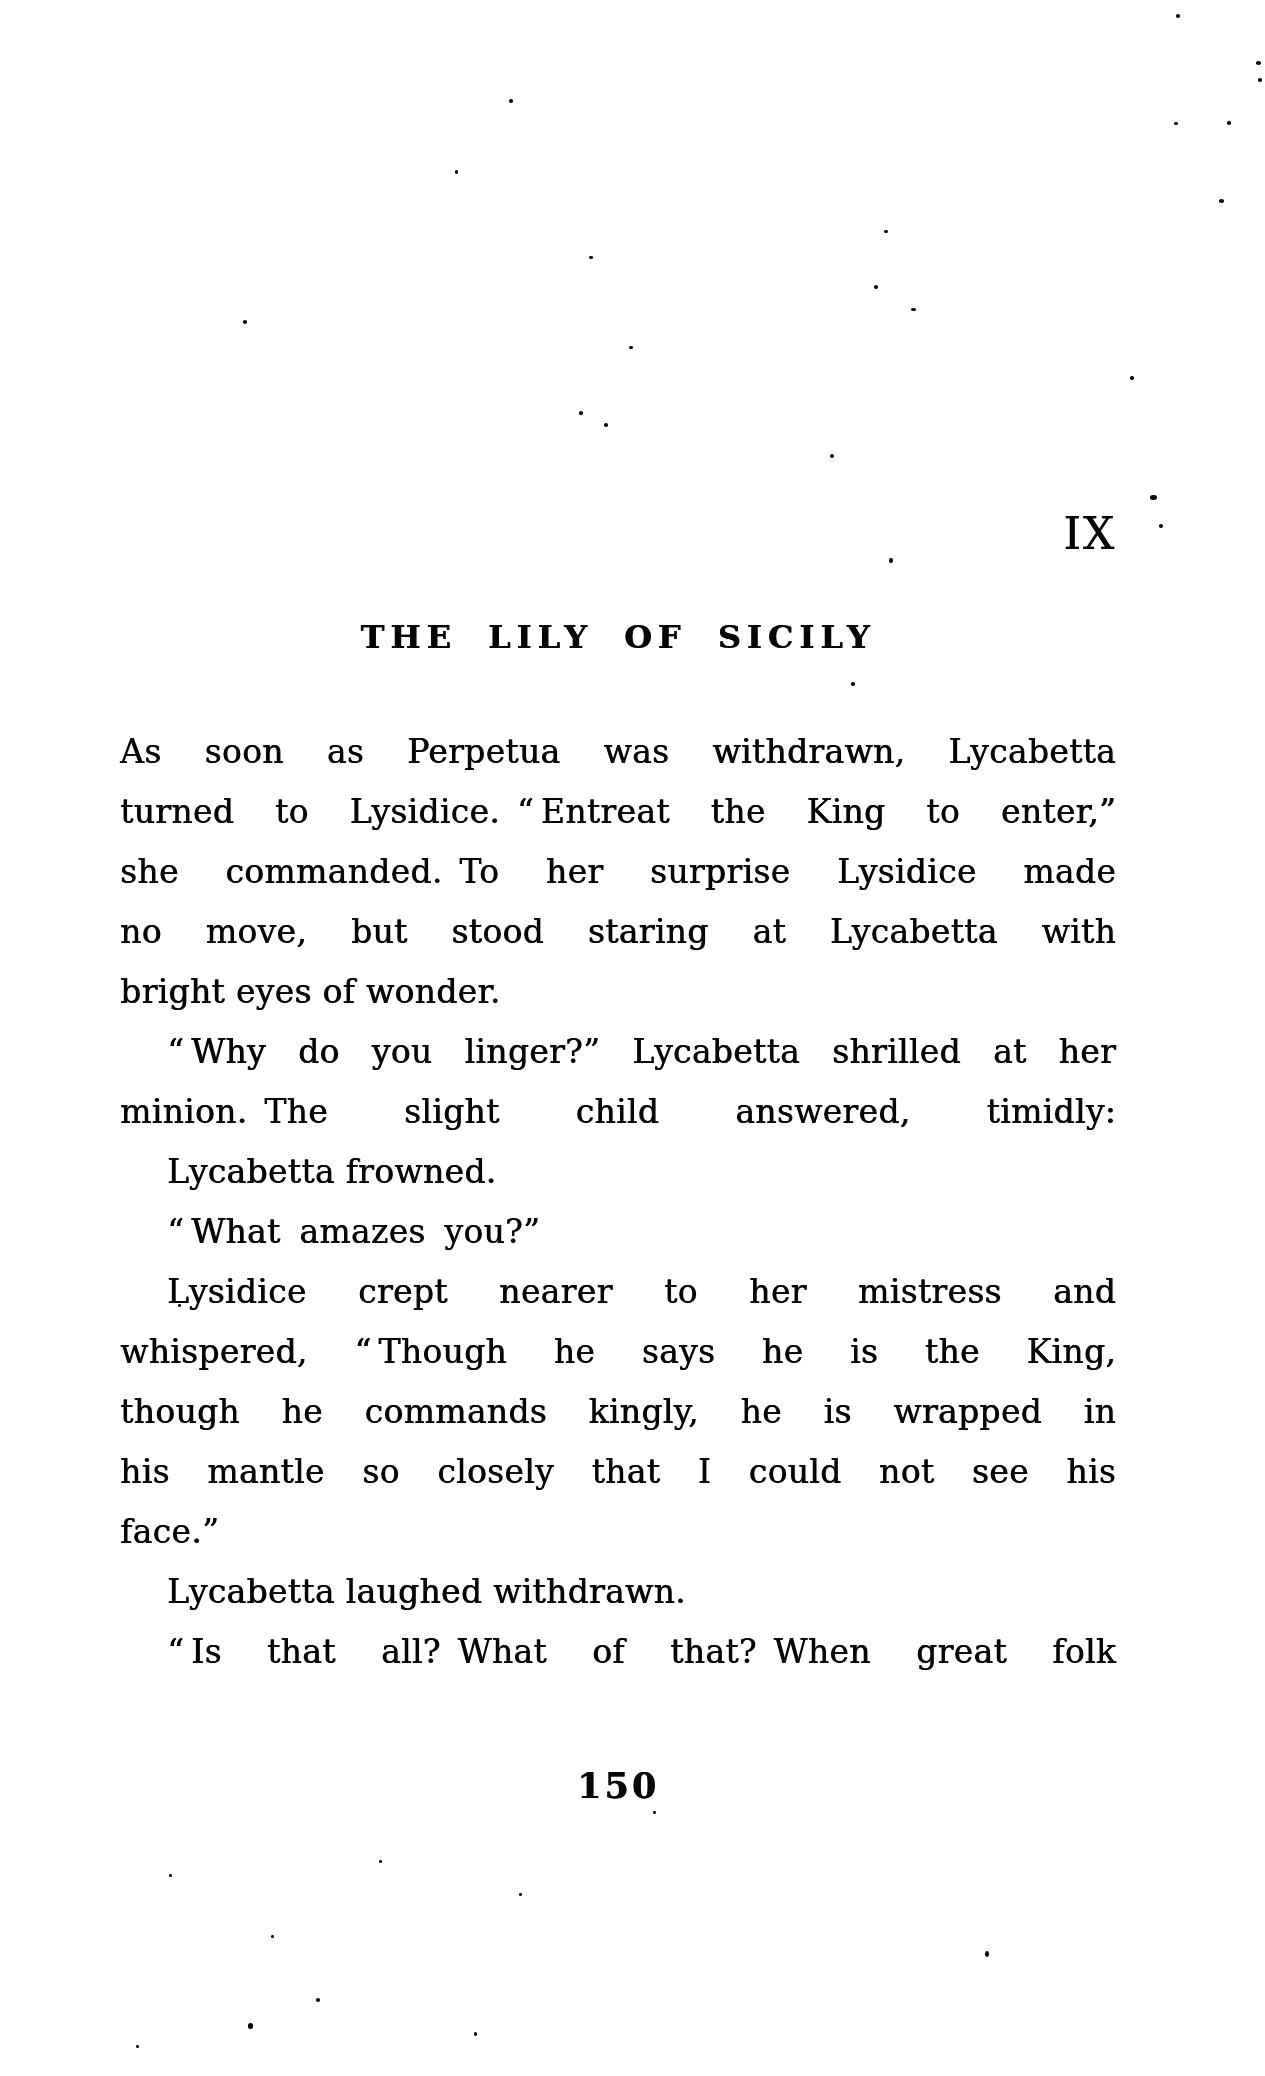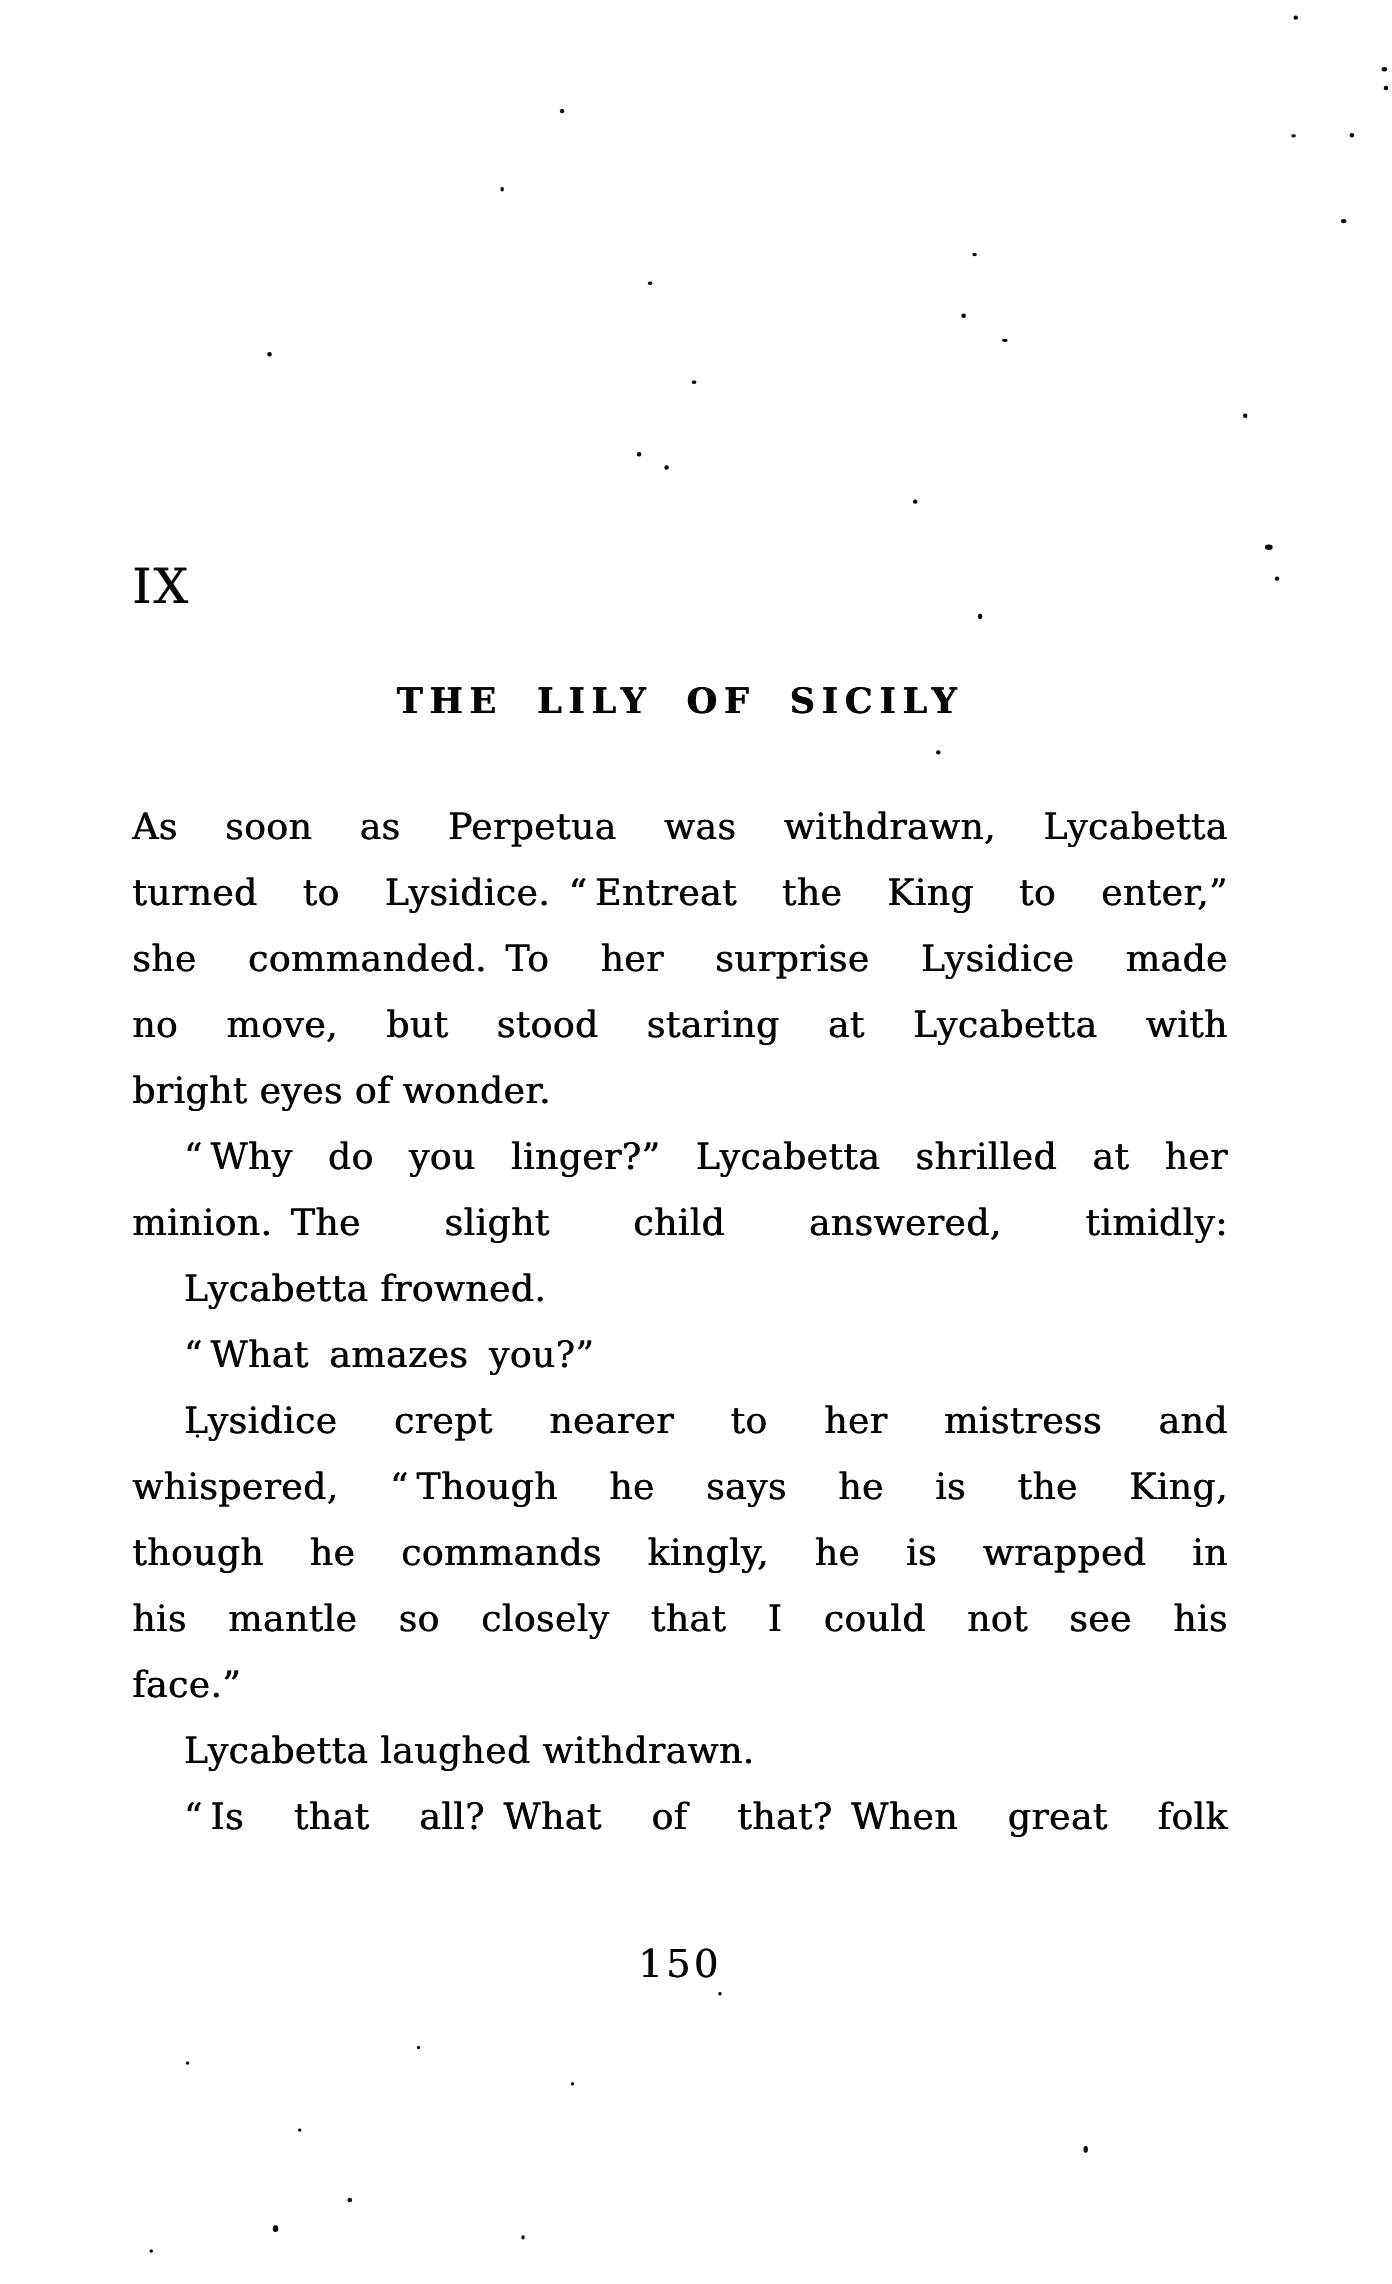--- a/index.html
+++ b/index.html
@@ -11,21 +11,21 @@
   .page {
     position: relative;
     width: 1265px; height: 2076px;
     overflow: hidden;
     background: #ffffff;
     color: #060606;
   }
   .chapter-number {
     position: absolute;
     top: 512px; left: 120px; width: 996px;
-    text-align: left;
+    text-align: right;
     font-size: 44px; line-height: 44px;
     letter-spacing: 2px;
     text-shadow: 0.7px 0 0 currentColor;
   }
   .chapter-title {
     position: absolute;
     top: 617px; left: 120px; width: 996px;
     text-align: center;
     font-size: 32px; line-height: 40px;
     font-weight: bold;
@@ -50,20 +50,21 @@
     text-align-last: justify;
   }
   .line.indent { padding-left: 47px; }
   .page-number {
     position: absolute;
     top: 1766px; left: 120px; width: 996px;
     text-align: center;
     font-size: 35px; line-height: 40px;
     letter-spacing: 3px;
     text-shadow: 0.6px 0 0 currentColor;
+    font-weight: bold;
   }
   .specks-layer { position: absolute; inset: 0; }
   .speck {
     position: absolute;
     background: #0a0a0a;
     border-radius: 45%;
   }
 </style>
 </head>
 <body>

